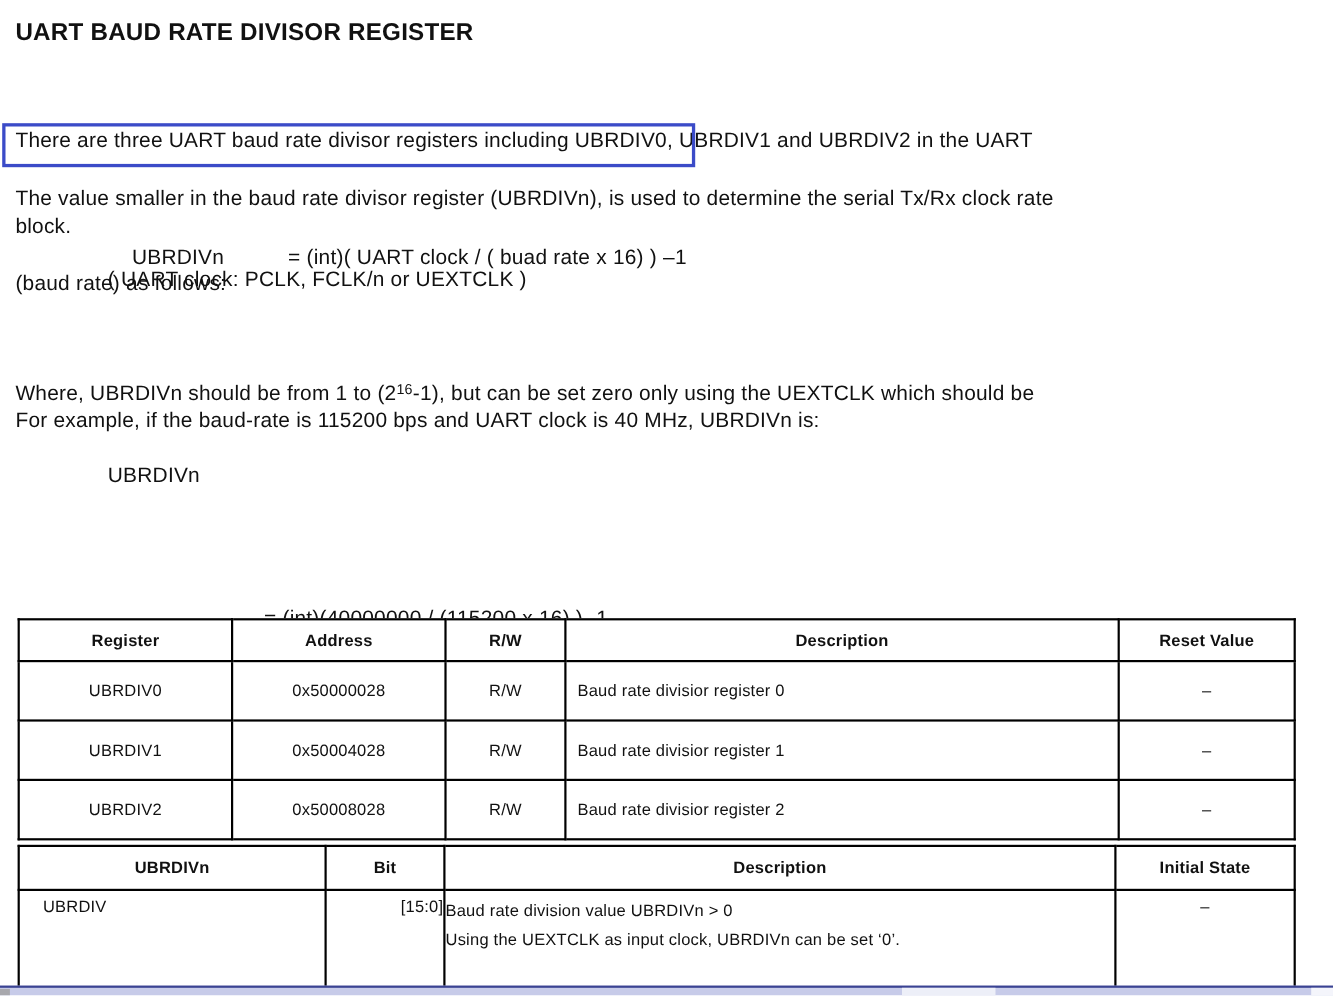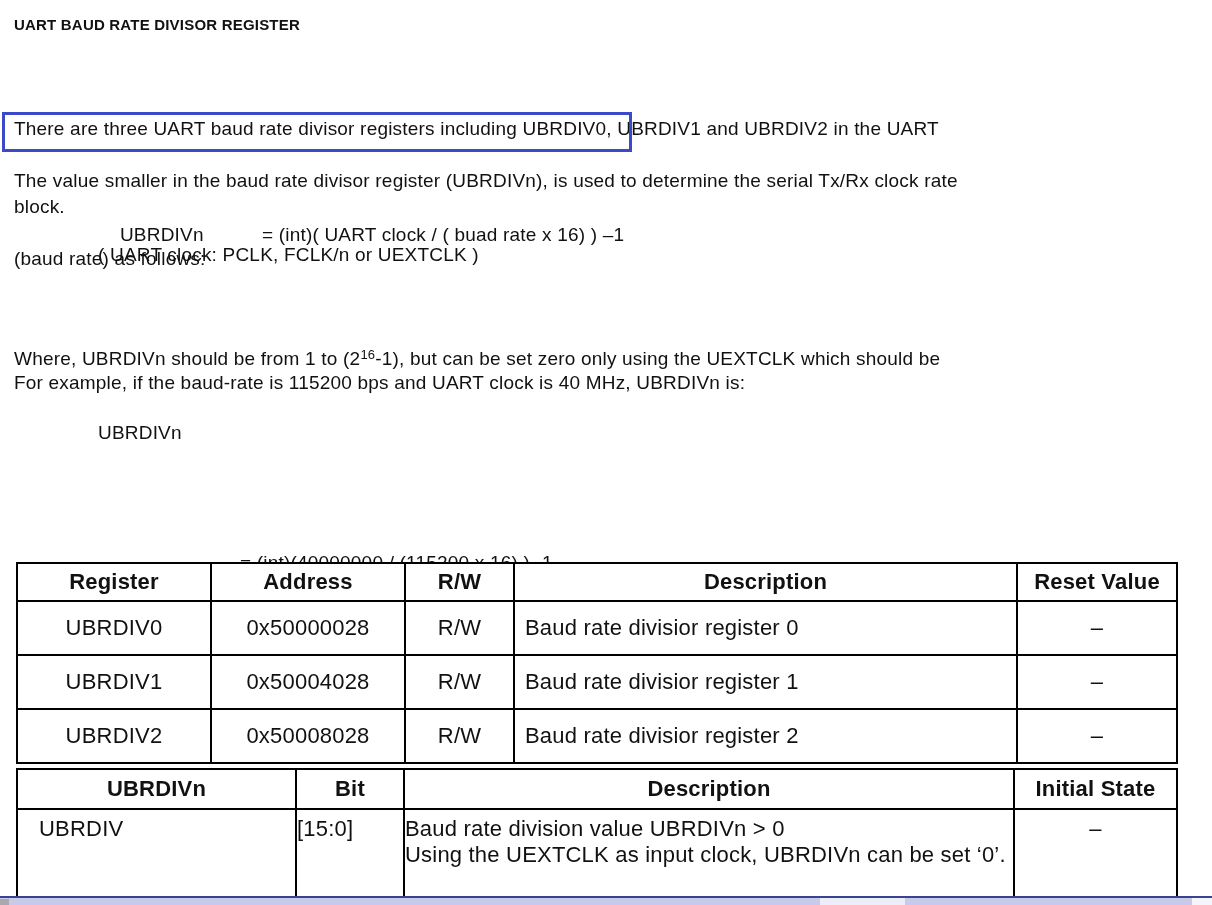--- a/index.html
+++ b/index.html
@@ -8,21 +8,21 @@
     background: #ffffff;
     font-family: "Liberation Sans", "DejaVu Sans", sans-serif;
     color: #111111;
     overflow: hidden;
   }
   .abs { position: absolute; }
   .text { font-size: 19px; line-height: 26px; letter-spacing: 0.2px; white-space: pre; }
 
   #page { position: relative; width: 1212px; height: 905px; }
 
-  #title { left: 14px; top: 16px; font-size: 15px; font-weight: bold; letter-spacing: 0.2px; }
+  #title { left: 14px; top: 16px; font-size: 22px; font-weight: bold; letter-spacing: 0.2px; }
 
   #para-intro { left: 14px; top: 64px; }
   #para-highlight { left: 14px; top: 116px; }
   #highlight-box {
     left: 2px; top: 112px; width: 630px; height: 40px;
     border: 3px solid #3b4bc8;
     z-index: 5;
     background: transparent;
   }
 
@@ -35,37 +35,37 @@
 
   #para-example-intro { left: 14px; top: 370px; }
 
   #example { left: 98px; top: 420px; }
   #example .flabel { position: absolute; left: 0; top: 0; }
   #example .elines { margin-left: 142px; }
 
   table {
     border-collapse: collapse;
     table-layout: fixed;
-    font-size: 22px;
+    font-size: 15px;
     letter-spacing: 0.2px;
     background: #fff;
   }
   th, td { border: 2px solid #000; }
   th { font-weight: bold; text-align: center; }
 
   #register-table { left: 16px; top: 562px; }
   #register-table th { height: 38px; }
   #register-table td { height: 54px; text-align: center; vertical-align: middle; }
   #register-table td.desc { text-align: left; padding-left: 10px; }
 
   #bitfield-table { left: 16px; top: 768px; }
   #bitfield-table th { height: 40px; }
   #bitfield-table td { vertical-align: top; padding-top: 6px; height: 89px; }
   #bitfield-table td.name { text-align: left; padding-left: 21px; }
-  #bitfield-table td.bit { text-align: left; }
+  #bitfield-table td.bit { text-align: right; }
   #bitfield-table td.desc { text-align: left; line-height: 26px; }
   #bitfield-table td.init { text-align: center; }
 
   #scrollbar {
     left: 0; top: 896px; width: 1212px; height: 9px;
     background: #c7cbe9;
     border-top: 2px solid #3a4392;
     z-index: 10;
   }
   #scrollbar-thumb {

